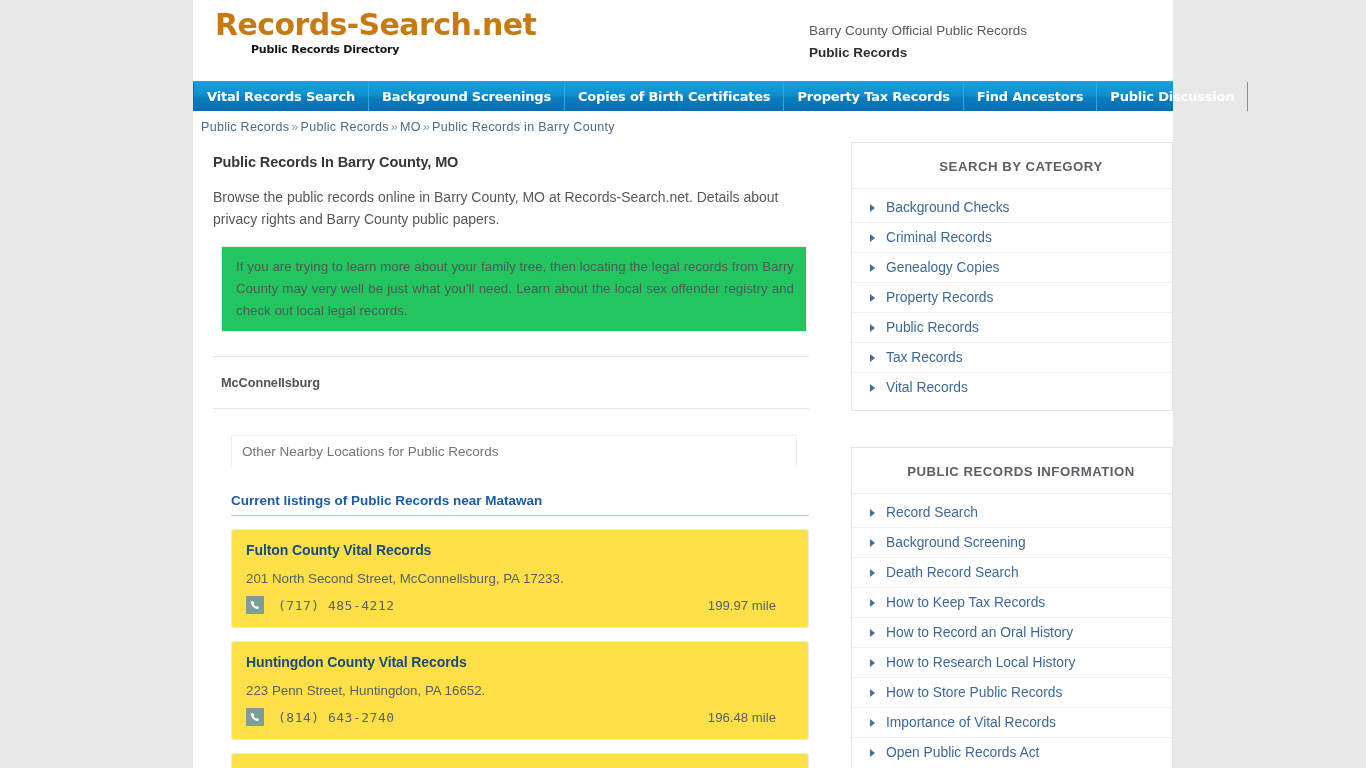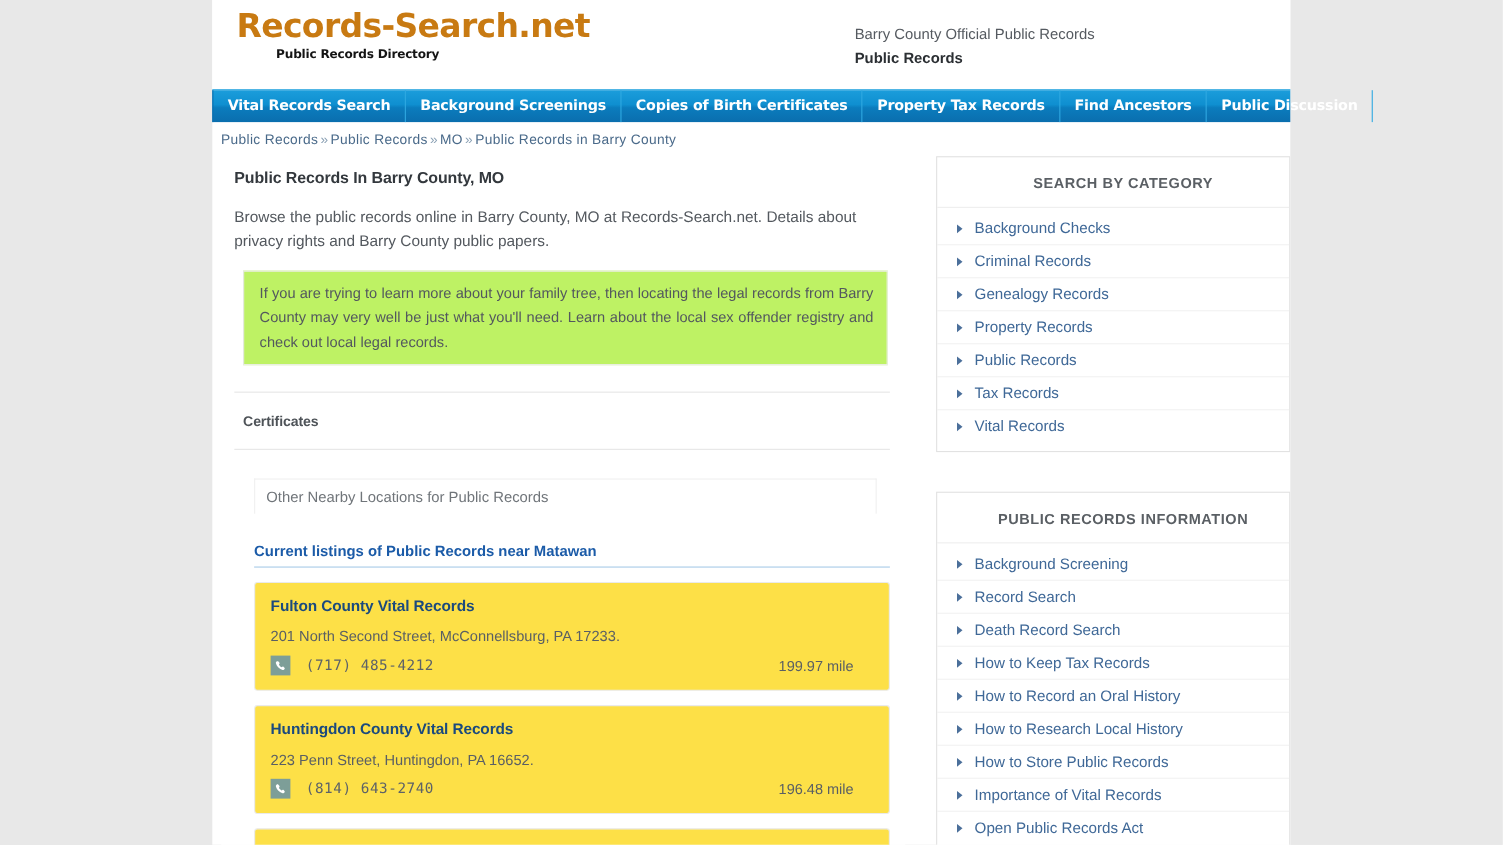--- a/index.html
+++ b/index.html
@@ -49,21 +49,21 @@
     font-size: 11px;
     font-weight: bold;
     color: #141414;
     letter-spacing: -0.2px;
     margin-top: 1px;
     margin-left: 36px;
     white-space: nowrap;
   }
   .header-right {
     position: absolute;
-    left: 552px; top: 20px;
+    left: 584px; top: 20px;
     width: 400px;
     text-align: left;
   }
   .header-right .hr-line1 {
     font-size: 13.5px;
     color: #555a60;
     line-height: 22px;
     padding-left: 32px;
   }
   .header-right .hr-line2 {
@@ -147,21 +147,21 @@
   blockquote.note {
     margin: 0 0 0 12px;
     padding: 9px 12px 9px 14px;
     border: 1px solid #eeeeee;
     border-left: 1px solid #e8e8e8;
     font-size: 13.3px;
     line-height: 22px;
     color: #53585e;
     text-align: justify;
     max-width: 586px;
-    background: #bef264;
+    background: #22c55e;
   }
   .hr-sep {
     border: none;
     border-top: 1px solid #e6e6e6;
     margin: 24px 4px 0 4px;
   }
   .ad-label {
     font-size: 12.8px;
     color: #4e5358;
     font-weight: bold;
@@ -312,21 +312,21 @@
     </div>
 
     <div class="body-wrap">
 
       <div class="main-col">
         <div class="main-panel">
           <h1 class="page-title">Public Records In Barry County, MO</h1>
           <p class="intro">Browse the public records online in Barry County, MO at Records-Search.net. Details about privacy rights and Barry County public papers.</p>
           <blockquote class="note">If you are trying to learn more about your family tree, then locating the legal records from Barry County may very well be just what you'll need. Learn about the local sex offender registry and check out local legal records.</blockquote>
           <hr class="hr-sep">
-          <div class="ad-label">Certificates</div>
+          <div class="ad-label">McConnellsburg</div>
           <hr class="hr-sep" style="margin-top:0">
 
           <div class="other-box">
             <span>Other Nearby Locations for Public Records</span>
           </div>
 
           <div class="listings-head">Current listings of Public Records near Matawan</div>
 
           <div class="listing-card">
             <div class="listing-title">Fulton County Vital Records</div>
@@ -381,21 +381,21 @@
               </li>
             <li>
                 <a class="side-link">
                   <span class="bullet-tri"></span>
                   <span>Criminal Records</span>
                 </a>
               </li>
             <li>
                 <a class="side-link">
                   <span class="bullet-tri"></span>
-                  <span>Genealogy Records</span>
+                  <span>Genealogy Copies</span>
                 </a>
               </li>
             <li>
                 <a class="side-link">
                   <span class="bullet-tri"></span>
                   <span>Property Records</span>
                 </a>
               </li>
             <li>
                 <a class="side-link">
@@ -417,27 +417,27 @@
               </li>
           </ul>
         </div>
 
         <div class="side-box">
           <div class="side-box-title">PUBLIC RECORDS INFORMATION</div>
           <ul class="side-list">
             <li>
                 <a class="side-link">
                   <span class="bullet-tri"></span>
+                  <span>Record Search</span>
+                </a>
+              </li>
+            <li>
+                <a class="side-link">
+                  <span class="bullet-tri"></span>
                   <span>Background Screening</span>
-                </a>
-              </li>
-            <li>
-                <a class="side-link">
-                  <span class="bullet-tri"></span>
-                  <span>Record Search</span>
                 </a>
               </li>
             <li>
                 <a class="side-link">
                   <span class="bullet-tri"></span>
                   <span>Death Record Search</span>
                 </a>
               </li>
             <li>
                 <a class="side-link">

